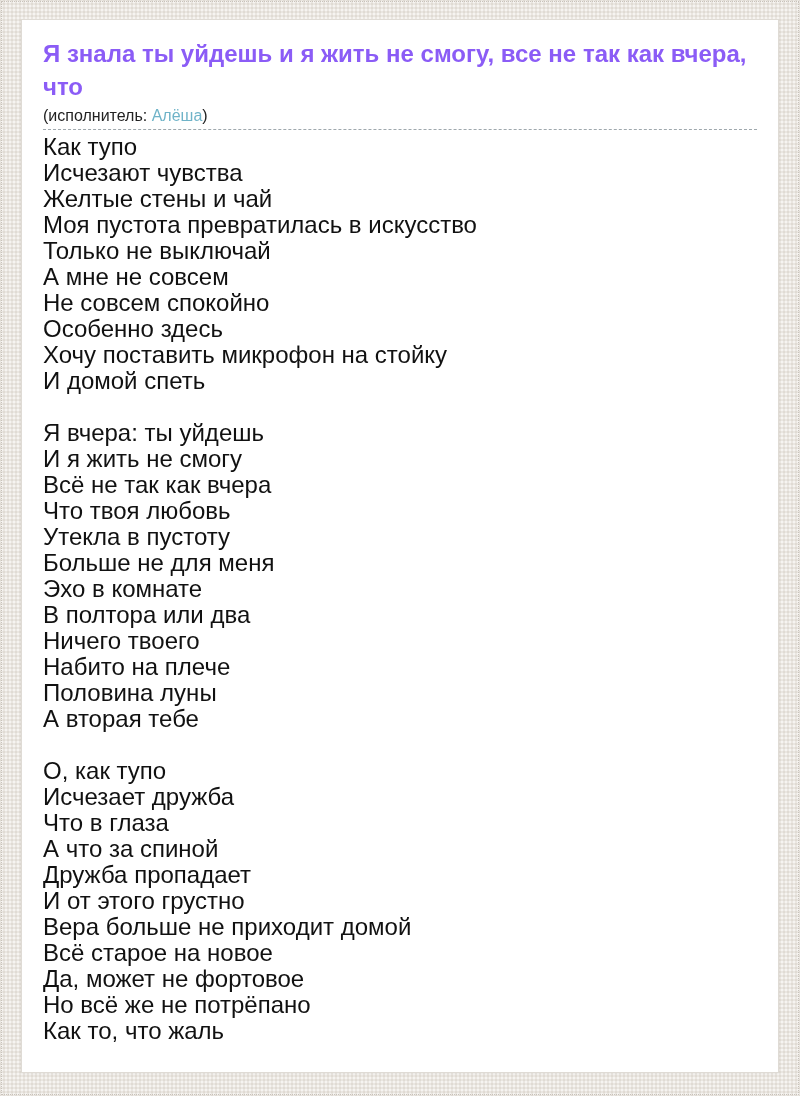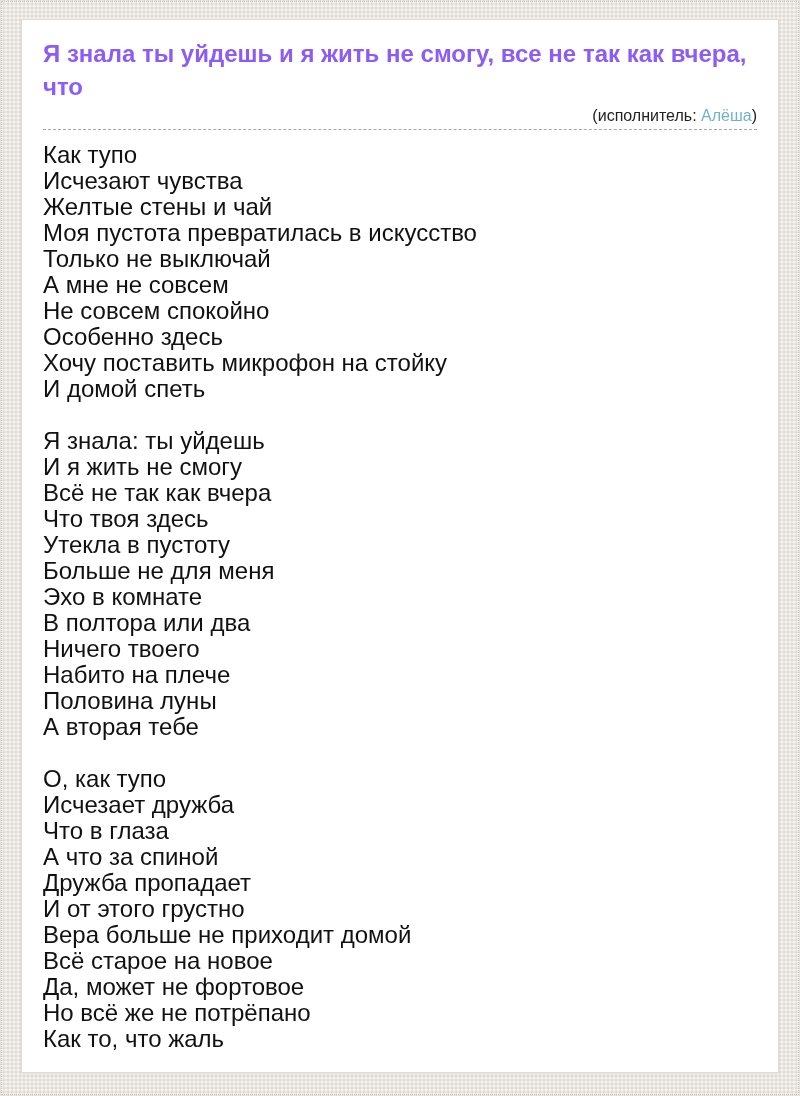--- a/index.html
+++ b/index.html
@@ -49,22 +49,21 @@
     white-space: pre-line;
     margin: 0 0 3px 0;
   }
 
   .artist-line {
     font-size: 16px;
     line-height: 19px;
     color: #222222;
     padding-bottom: 4px;
     border-bottom: 1px dashed #9fa8ad;
-    margin-bottom: 12px;
-    text-align: right;
+    margin-bottom: 4px;
   }
 
   .artist-link {
     color: #6fb3c8;
     text-decoration: none;
     cursor: pointer;
   }
 
   .lyrics {
     font-size: 24px;
@@ -95,24 +94,24 @@
         <div class="lyric-line">Желтые стены и чай</div>
         <div class="lyric-line">Моя пустота превратилась в искусство</div>
         <div class="lyric-line">Только не выключай</div>
         <div class="lyric-line">А мне не совсем</div>
         <div class="lyric-line">Не совсем спокойно</div>
         <div class="lyric-line">Особенно здесь</div>
         <div class="lyric-line">Хочу поставить микрофон на стойку</div>
         <div class="lyric-line">И домой спеть</div>
       </div>
       <div class="stanza">
-        <div class="lyric-line">Я знала: ты уйдешь</div>
+        <div class="lyric-line">Я вчера: ты уйдешь</div>
         <div class="lyric-line">И я жить не смогу</div>
         <div class="lyric-line">Всё не так как вчера</div>
-        <div class="lyric-line">Что твоя здесь</div>
+        <div class="lyric-line">Что твоя любовь</div>
         <div class="lyric-line">Утекла в пустоту</div>
         <div class="lyric-line">Больше не для меня</div>
         <div class="lyric-line">Эхо в комнате</div>
         <div class="lyric-line">В полтора или два</div>
         <div class="lyric-line">Ничего твоего</div>
         <div class="lyric-line">Набито на плече</div>
         <div class="lyric-line">Половина луны</div>
         <div class="lyric-line">А вторая тебе</div>
       </div>
       <div class="stanza">

